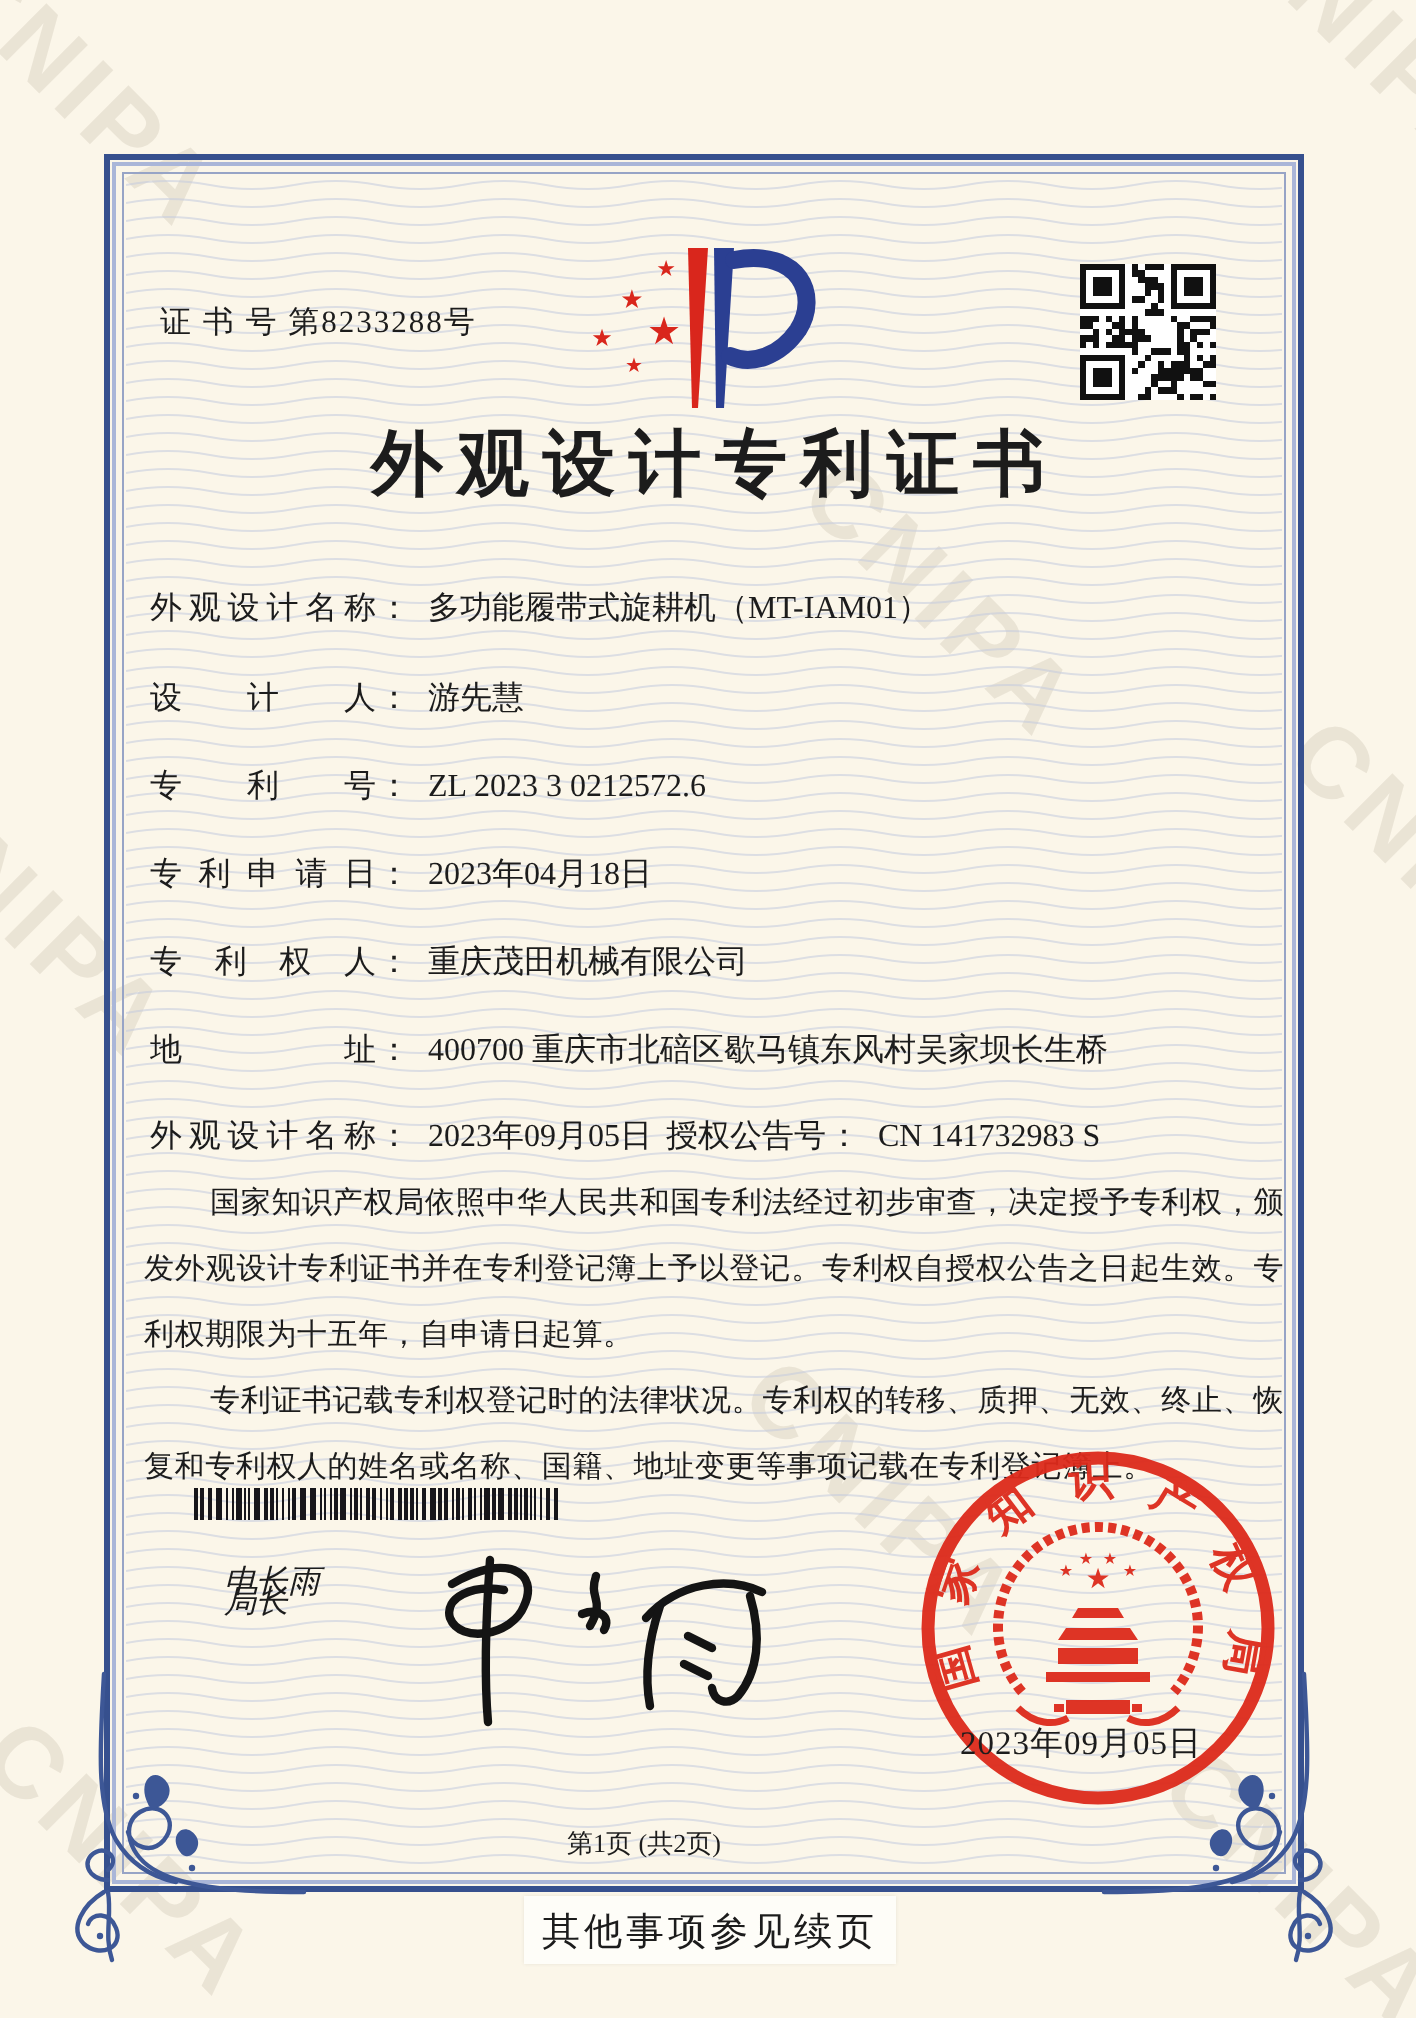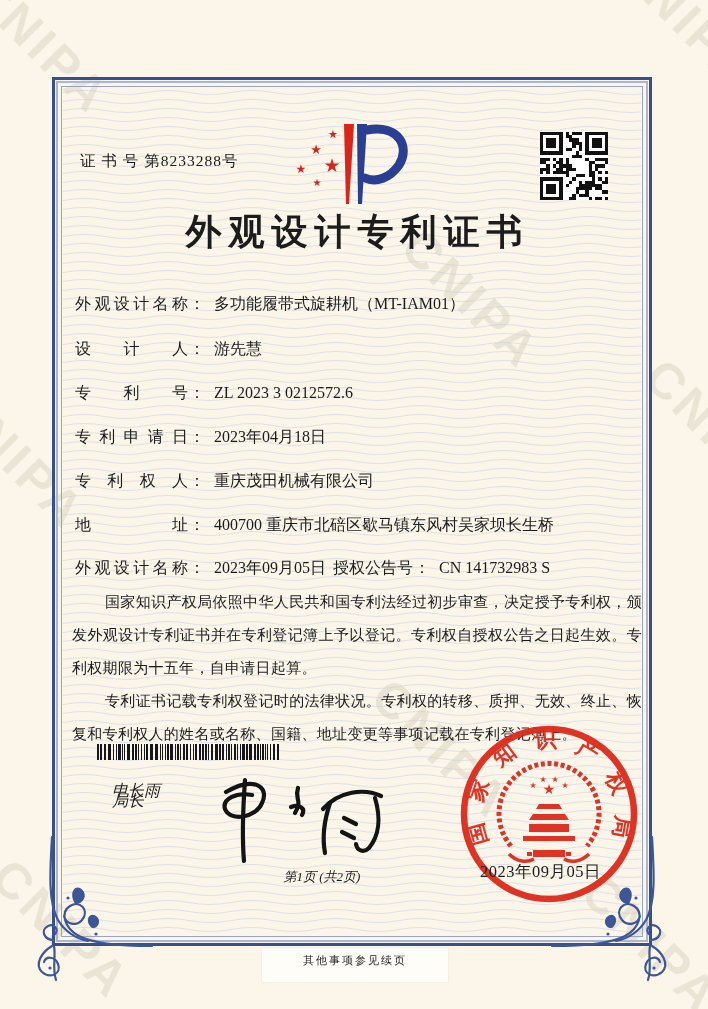--- a/index.html
+++ b/index.html
@@ -36,24 +36,24 @@
   .grant2{position:absolute;left:258px;top:0;}
 
   .paras{left:72px;top:586px;width:570px;font-size:15px;line-height:33px;text-align:justify;}
   .paras p{margin:0;text-indent:2.2em;letter-spacing:.3px;}
 
   .signer{left:112px;font-size:16px;font-family:"Liberation Sans","DejaVu Sans",sans-serif;font-style:italic;}
   .sigsvg{left:198px;top:768px;}
   .sealwrap{left:457px;top:722px;width:184px;height:184px;}
   .sealdate{left:480px;top:861px;font-size:16.5px;letter-spacing:.5px;z-index:6;}
 
-  .pageno{left:0;top:868px;width:644px;text-align:center;font-size:13px;z-index:5;font-style:italic;}
+  .pageno{left:0;top:913px;width:644px;text-align:center;font-size:13px;z-index:5;}
   .notebox{left:262px;top:948px;width:186px;height:34px;background:#fefdf8;
            box-shadow:0 0 2px rgba(0,0,0,.08);z-index:5;}
-  .note{left:262px;top:953px;width:186px;text-align:center;font-size:11px;letter-spacing:2px;z-index:6;}
+  .note{left:262px;top:953px;width:186px;text-align:center;font-size:19px;letter-spacing:2px;z-index:6;}
 </style>
 </head>
 <body>
 
 <div class="page">
 
   <div class="wm" style="left:-45px;top:15px">CNIPA</div>
   <div class="wm" style="left:600px;top:-10px">CNIPA</div>
   <div class="wm" style="left:385px;top:270px">CNIPA</div>
   <div class="wm" style="left:-70px;top:430px">CNIPA</div>

